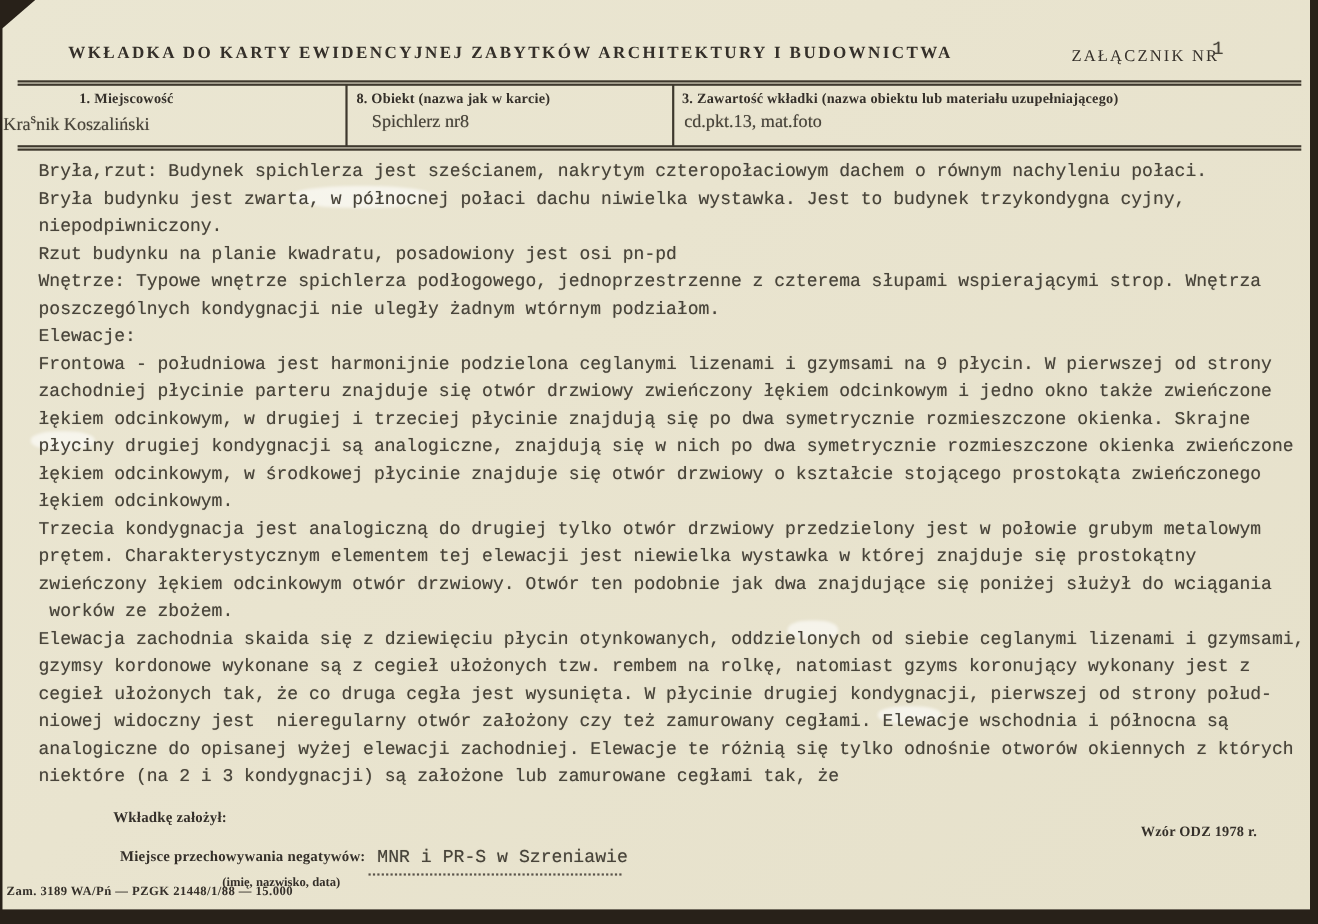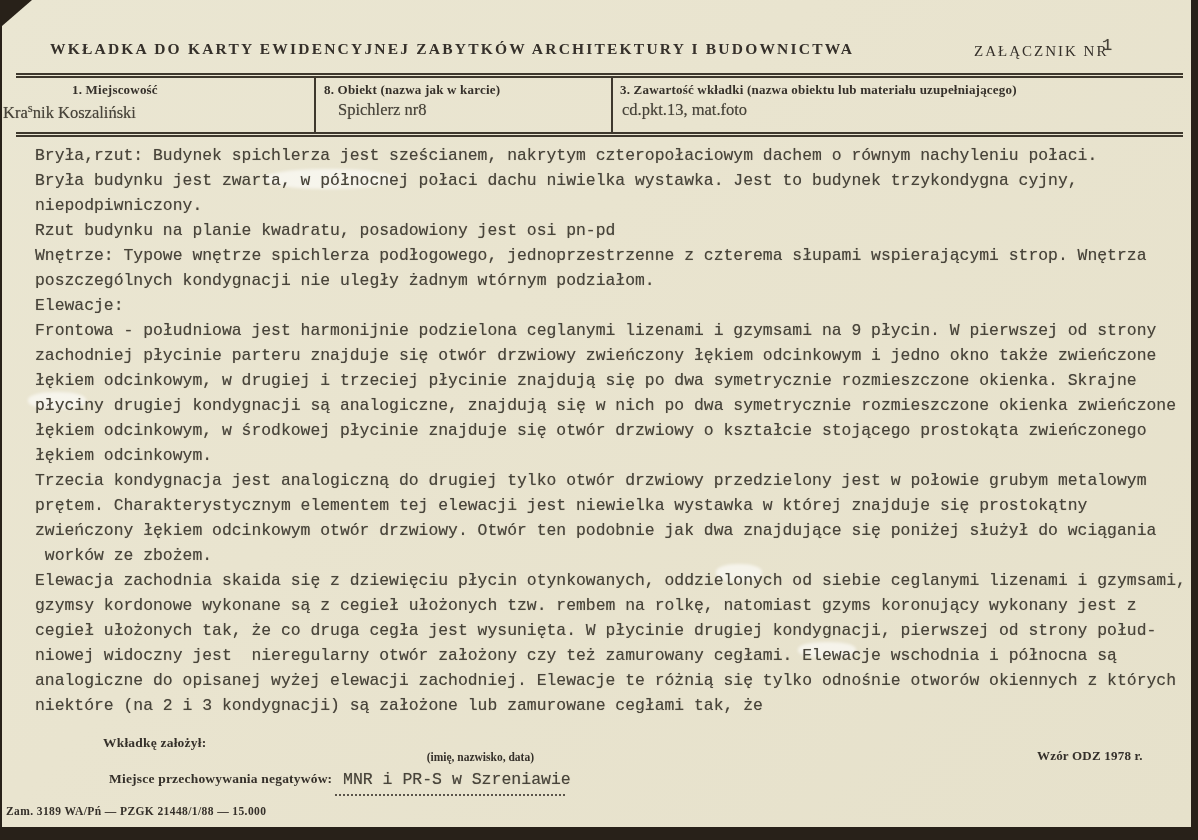--- a/index.html
+++ b/index.html
@@ -32,28 +32,28 @@
   .hrule{border-top:2px solid #3e382d;border-bottom:2px solid #3e382d;height:1px;background:transparent;}
   .vrule{width:2px;background:#3e382d;}
   
   .body-text{font-size:16.4px;line-height:25px;z-index:2;margin-left:28px;}
   .tline{white-space:pre;}
   
   .patch{background:rgba(255,255,255,0.6);border-radius:45%;filter:blur(1.5px);z-index:1;}
   
   .dotline{border-bottom:2px dotted #5a544a;}
   .sig-value{font-size:16.5px;}
-  .caption{font-size:11.5px;font-weight:bold;text-align:right;}
+  .caption{font-size:11.5px;font-weight:bold;text-align:left;margin-top:45px;}
 </style>
 </head>
 <body>
 
 <div class="paper">
 
-  <div class="abs print doc-title" style="left:48px;top:40px;">WKŁADKA DO KARTY EWIDENCYJNEJ ZABYTKÓW ARCHITEKTURY I BUDOWNICTWA</div>
+  <div class="abs print doc-title" style="left:60px;top:40px;">WKŁADKA DO KARTY EWIDENCYJNEJ ZABYTKÓW ARCHITEKTURY I BUDOWNICTWA</div>
   <div class="abs print attach-label" style="left:972px;top:43px;">ZAŁĄCZNIK NR</div>
   <div class="abs type" style="left:1100px;top:36px;font-size:17px;">1</div>
 
   <div class="abs hrule" style="left:14px;right:8px;top:73px;"></div>
   <div class="abs hrule" style="left:14px;right:8px;top:132px;"></div>
   <div class="abs vrule" style="left:312px;top:77px;height:56px;"></div>
   <div class="abs vrule" style="left:609px;top:77px;height:56px;"></div>
 
   <div class="abs print field-label" style="left:70px;top:82px;">1. Miejscowość</div>
   <div class="abs print field-label" style="left:322px;top:82px;">8. Obiekt (nazwa jak w karcie)</div>

